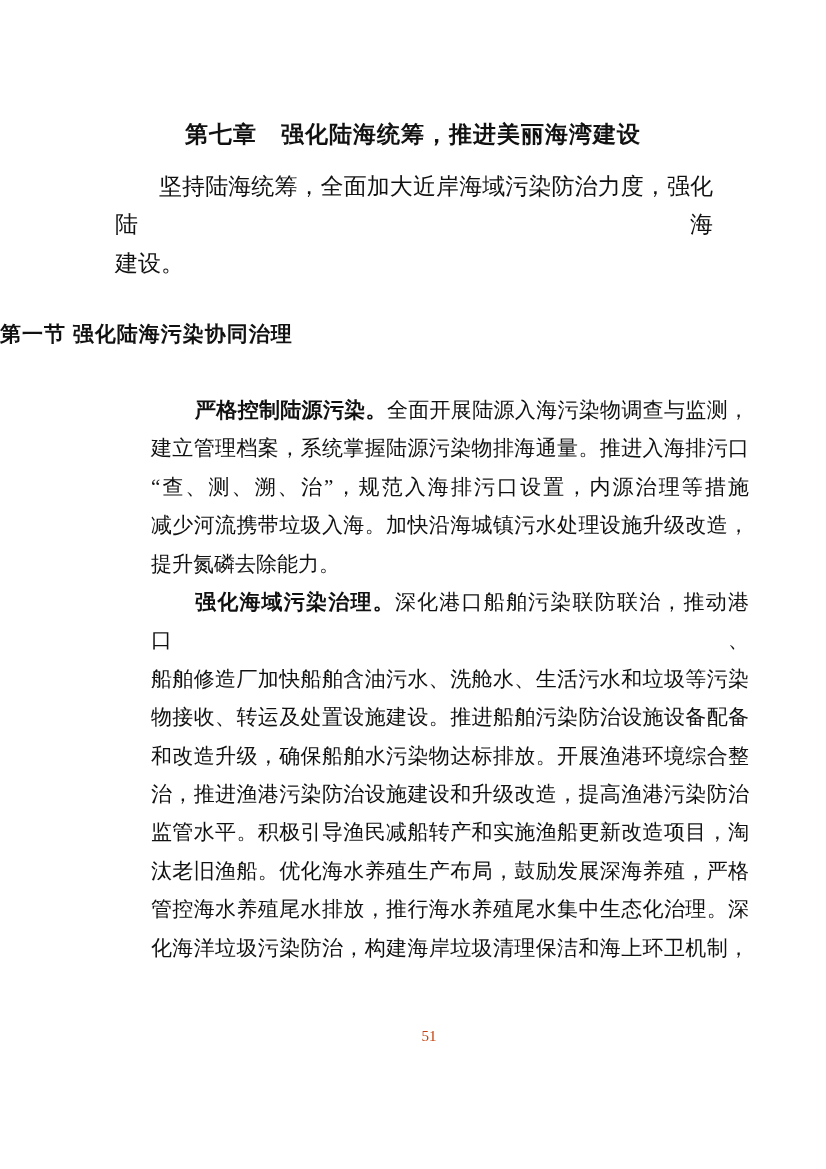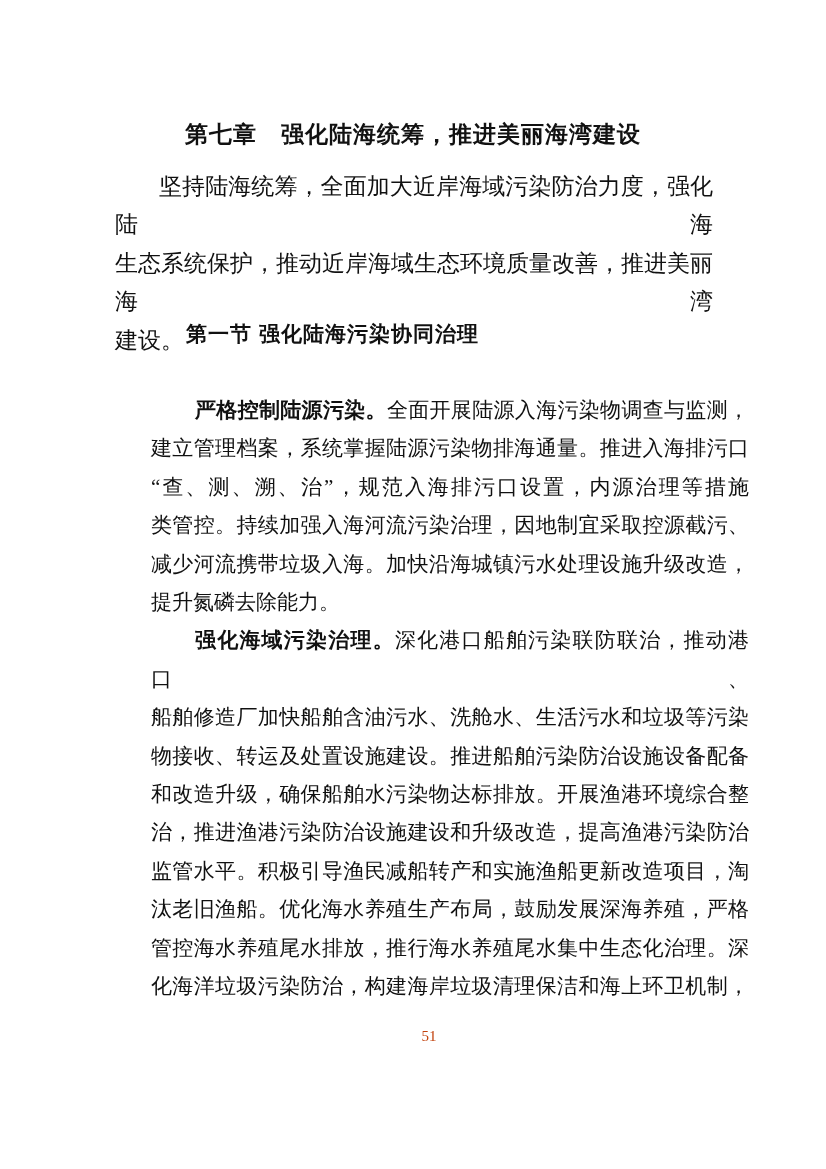--- a/index.html
+++ b/index.html
@@ -36,21 +36,20 @@
     width: 598px;
     font-size: 23px;
     line-height: 38.4px;
     margin-top: 10px;
   }
   .section-title {
     position: absolute;
     top: 320px;
     left: 0;
     width: 665px;
-    text-align: center;
     font-family: "Liberation Sans", "DejaVu Sans", sans-serif;
     font-size: 21px;
     font-weight: 700;
     line-height: 28px;
     letter-spacing: 1px;
     white-space: nowrap;
   }
   .body-block {
     position: absolute;
     top: 391px;
@@ -87,31 +86,29 @@
 </style>
 </head>
 <body>
 
 <div class="page">
 
   <div class="chapter-title">第七章　强化陆海统筹，推进美丽海湾建设</div>
 
   <div class="intro-block">
       <div class="line indent">坚持陆海统筹，全面加大近岸海域污染防治力度，强化陆海</div>
-      <div class="line">生态系统保护，推动近岸海域生态环境质量改善，推进美丽海湾</div>
       <div class="line last">建设。</div>
     </div>
 
   <div class="section-title">第一节 强化陆海污染协同治理</div>
 
   <div class="body-block">
       <div class="line indent"><b>严格控制陆源污染。</b>全面开展陆源入海污染物调查与监测，</div>
       <div class="line">建立管理档案，系统掌握陆源污染物排海通量。推进入海排污口</div>
       <div class="line">“查、测、溯、治”，规范入海排污口设置，内源治理等措施</div>
-      <div class="line">类管控。持续加强入海河流污染治理，因地制宜采取控源截污、</div>
       <div class="line">减少河流携带垃圾入海。加快沿海城镇污水处理设施升级改造，</div>
       <div class="line last">提升氮磷去除能力。</div>
       <div class="line indent"><b>强化海域污染治理。</b>深化港口船舶污染联防联治，推动港口、</div>
       <div class="line">船舶修造厂加快船舶含油污水、洗舱水、生活污水和垃圾等污染</div>
       <div class="line">物接收、转运及处置设施建设。推进船舶污染防治设施设备配备</div>
       <div class="line">和改造升级，确保船舶水污染物达标排放。开展渔港环境综合整</div>
       <div class="line">治，推进渔港污染防治设施建设和升级改造，提高渔港污染防治</div>
       <div class="line">监管水平。积极引导渔民减船转产和实施渔船更新改造项目，淘</div>
       <div class="line">汰老旧渔船。优化海水养殖生产布局，鼓励发展深海养殖，严格</div>
       <div class="line">管控海水养殖尾水排放，推行海水养殖尾水集中生态化治理。深</div>

